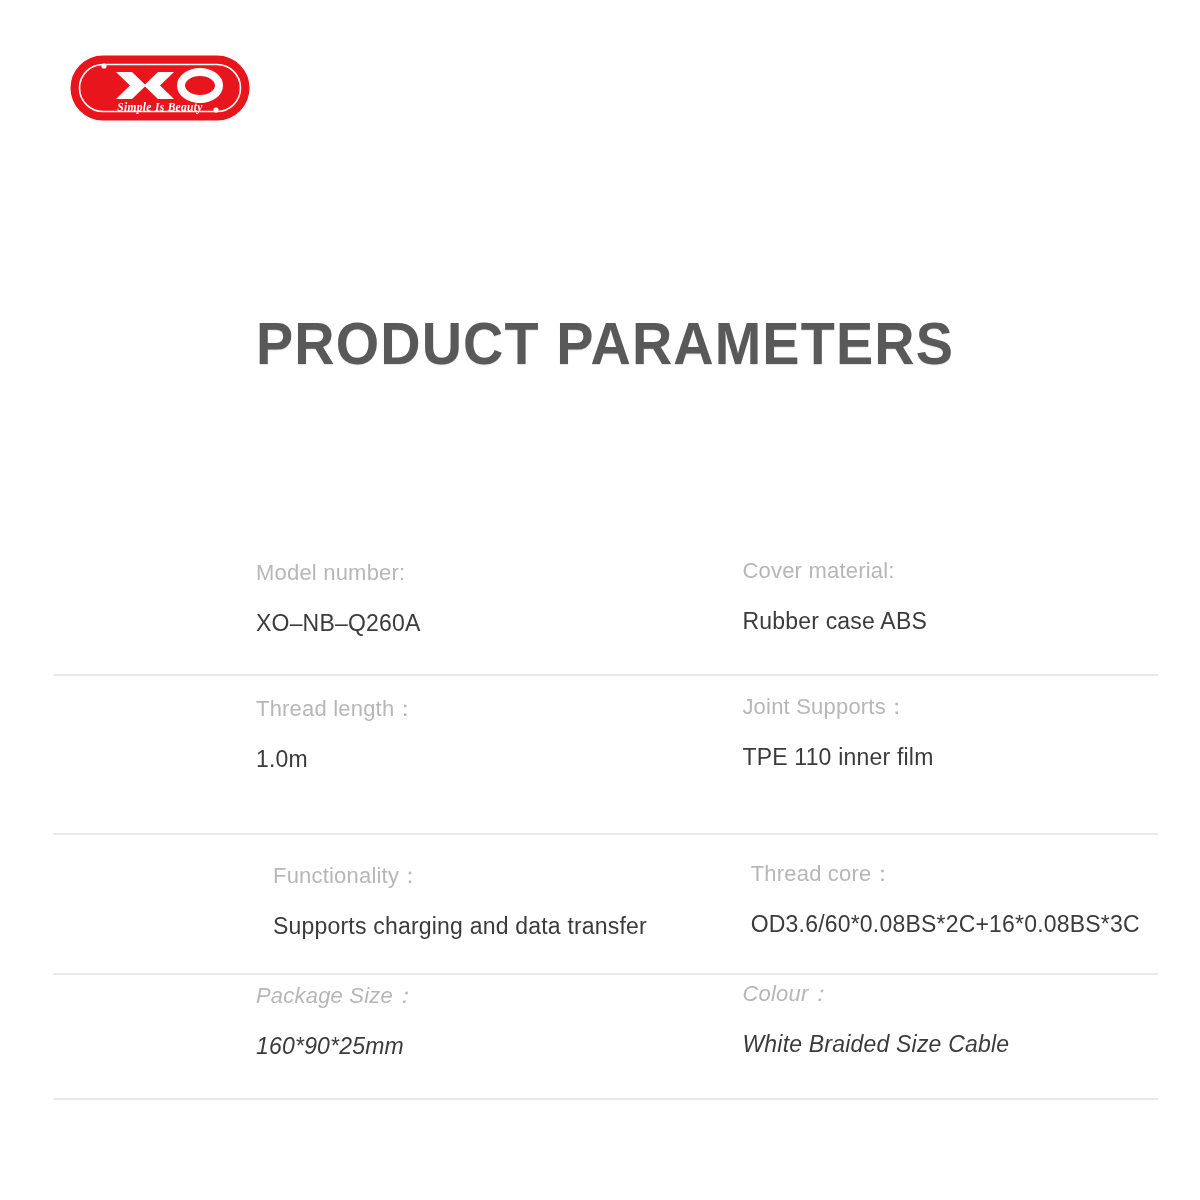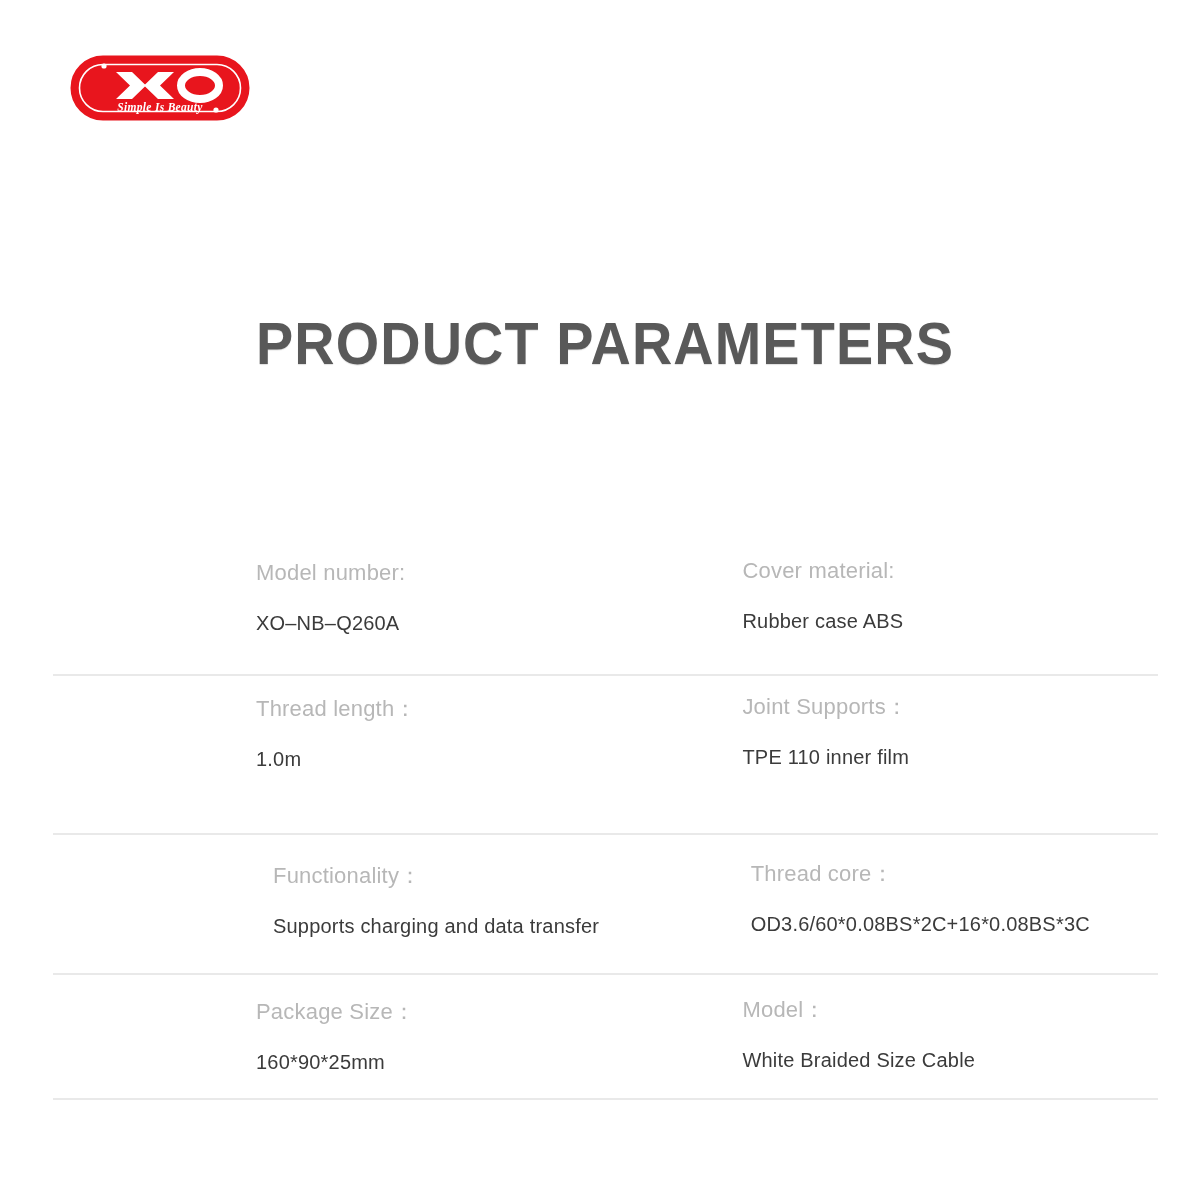--- a/index.html
+++ b/index.html
@@ -71,21 +71,21 @@
   }
   .spec-label {
     font-size: 22px;
     line-height: 30px;
     color: #b7b7b7;
     font-weight: normal;
     letter-spacing: 0.2px;
     white-space: nowrap;
   }
   .spec-value {
-    font-size: 20px;
+    font-size: 23px;
     line-height: 26px;
     color: #3b3b3b;
     margin-top: 22px;
     letter-spacing: 0.2px;
     white-space: nowrap;
   }
   
   .right-cell .spec-label { position: relative; top: -2px; }
   .right-cell .spec-value { position: relative; top: -2px; }
 
@@ -101,21 +101,21 @@
   .row-0 { height: 136px; }
   .row-1 { height: 159px; }
   .row-2 { height: 140px; }
   .row-3 { height: 125px; }
   .row-0 .spec-divider { bottom: 0; }
   .row-1 .spec-divider { bottom: 0; }
   .row-2 .spec-divider { bottom: 0; }
   .row-3 .spec-divider { bottom: 0; }
   .row-1 .spec-row-inner { }
   .row-2 .spec-row-inner { padding-top: 26px; margin-left: 17px; }
-  .row-3 .spec-row-inner { padding-top: 22px; }
+  .row-3 .spec-row-inner { padding-top: 6px; font-style: italic; }
 </style>
 </head>
 <body>
 
 <div class="brand-logo">
   <svg viewBox="0 0 180 66" xmlns="http://www.w3.org/2000/svg">
 
     <rect x="2" y="2" width="176" height="62" rx="31" ry="31" fill="#e8151d" stroke="#e8151d" stroke-width="3"></rect>
 
     <rect x="9.5" y="9.5" width="161" height="47" rx="23.5" ry="23.5" fill="none" stroke="#ffffff" stroke-width="1.6"></rect>
@@ -178,20 +178,20 @@
     <div class="spec-divider"></div>
   </div>
 
   <div class="spec-row row-3">
     <div class="spec-row-inner">
       <div class="spec-cell">
         <div class="spec-label">Package Size：</div>
         <div class="spec-value">160*90*25mm</div>
       </div>
       <div class="spec-cell right-cell">
-        <div class="spec-label">Model：</div>
+        <div class="spec-label">Colour：</div>
         <div class="spec-value">White Braided Size Cable</div>
       </div>
     </div>
     <div class="spec-divider"></div>
   </div>
 
 </div>
 
 </body></html>

